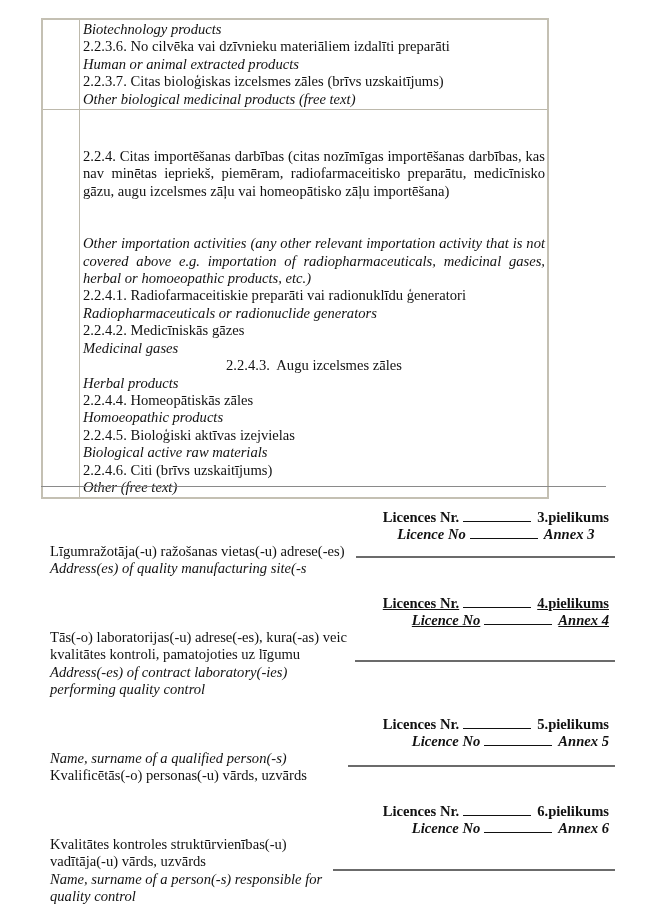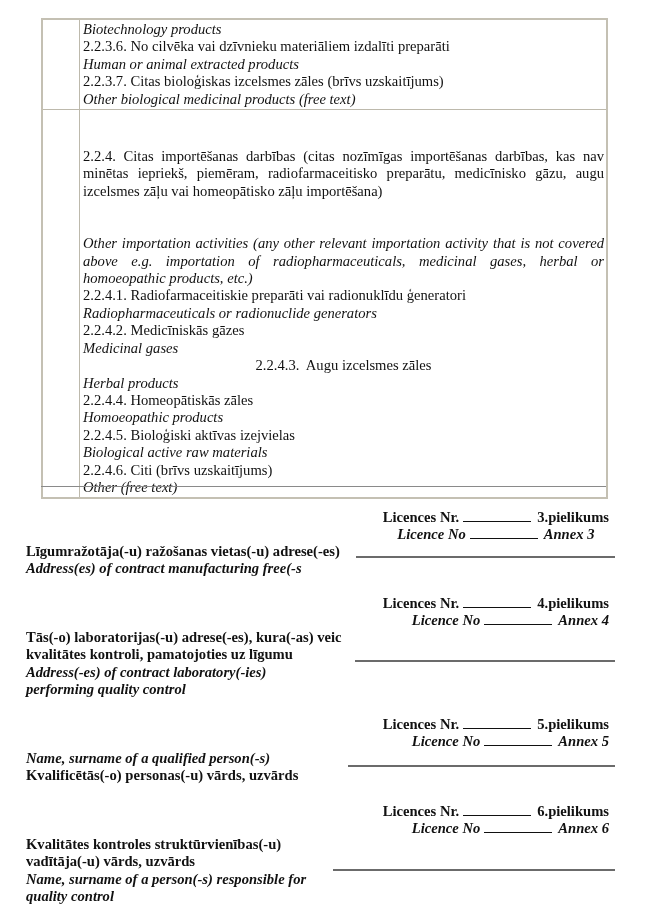--- a/index.html
+++ b/index.html
@@ -17,21 +17,21 @@
       font-size: 14.6px;
     }
     .it { font-style: italic; }
     .b { font-weight: bold; }
 
     
     .act-table {
       position: absolute;
       left: 41px;
       top: 18px;
-      width: 567px;
+      width: 508px;
       border-collapse: collapse;
       border: 2px solid #c4c0b3;
     }
     .act-table td {
       border: 1px solid #bdb9ac;
       vertical-align: top;
       padding: 0;
     }
     .act-table td.num-col { width: 36px; }
     .act-table td.body-col { padding: 1px 2px 1px 3px; }
@@ -71,23 +71,22 @@
     .annex-head .blank {
       display: inline-block;
       width: 68px;
       border-bottom: 1px solid #111;
       height: 12px;
       margin: 0 6px 0 4px;
       vertical-align: baseline;
     }
     .field-label {
       position: absolute;
-      left: 26px;
+      left: 50px;
       line-height: 17.6px;
-      font-weight: bold;
     }
     .fill-line {
       position: absolute;
       height: 0;
       border-top: 2px solid #6b6b6b;
     }
   </style>
 </head>
 <body>
 
@@ -132,25 +131,25 @@
 <div class="annex-head" style="top:509px;text-align:center;">
   <div class="b">
     <span>Licences Nr.</span><span class="blank"></span><span>3.pielikums</span>
   </div>
   <div class="b it">
     <span>Licence No</span><span class="blank"></span><span>Annex 3</span>
   </div>
 </div>
 <div class="field-label" style="top:543px;">
   <span class="line">Līgumražotāja(-u) ražošanas vietas(-u) adrese(-es)</span>
-  <span class="line it">Address(es) of contract manufacturing free(-s</span>
+  <span class="line it">Address(es) of quality manufacturing site(-s</span>
 </div>
 <div class="fill-line" style="left:356px; top:556px; width:259px;"></div>
 
-<div class="annex-head" style="top:595px;">
+<div class="annex-head" style="top:595px;text-decoration:underline;">
   <div class="b">
     <span>Licences Nr.</span><span class="blank"></span><span>4.pielikums</span>
   </div>
   <div class="b it">
     <span>Licence No</span><span class="blank"></span><span>Annex 4</span>
   </div>
 </div>
 <div class="field-label" style="top:629px;">
   <span class="line">Tās(-o) laboratorijas(-u) adrese(-es), kura(-as) veic</span>
   <span class="line">kvalitātes kontroli, pamatojoties uz līgumu</span>

